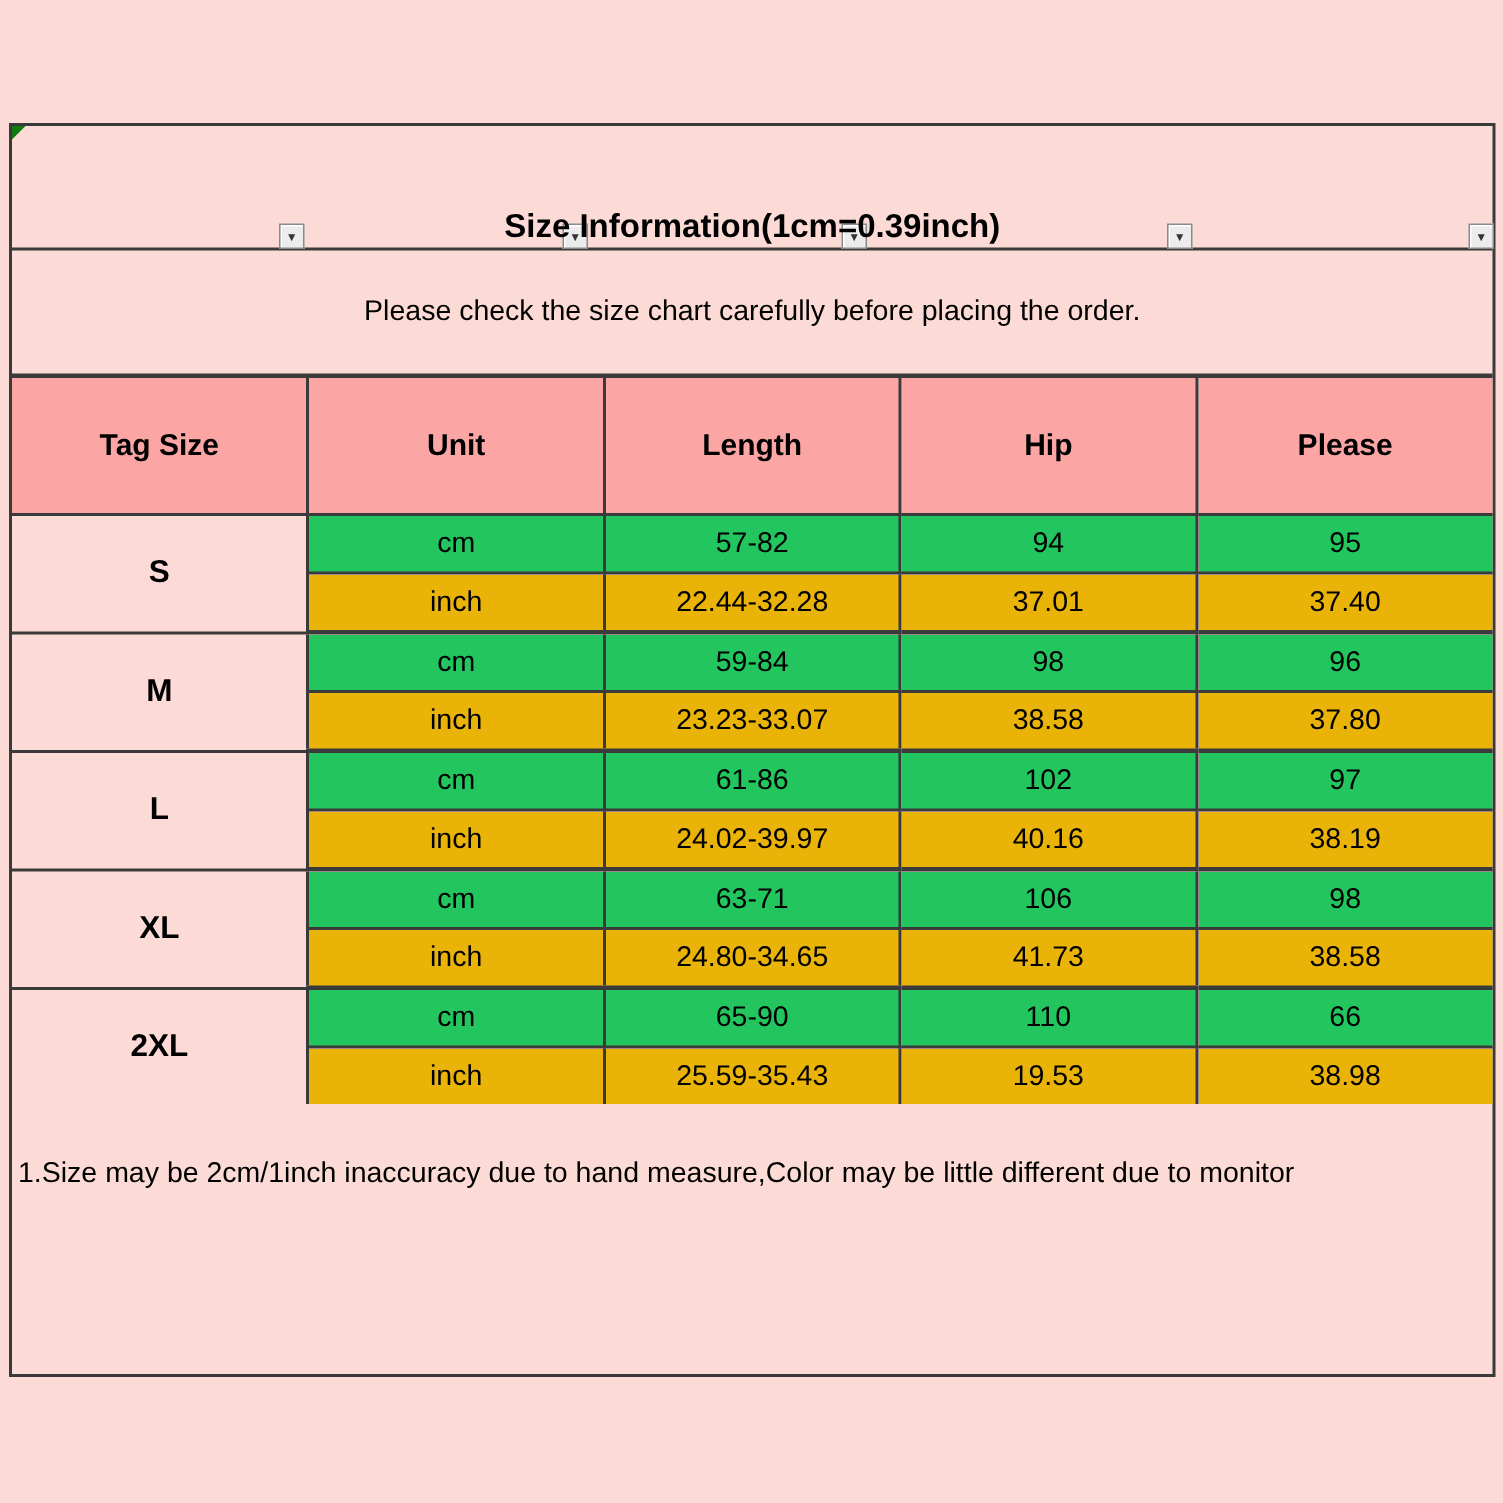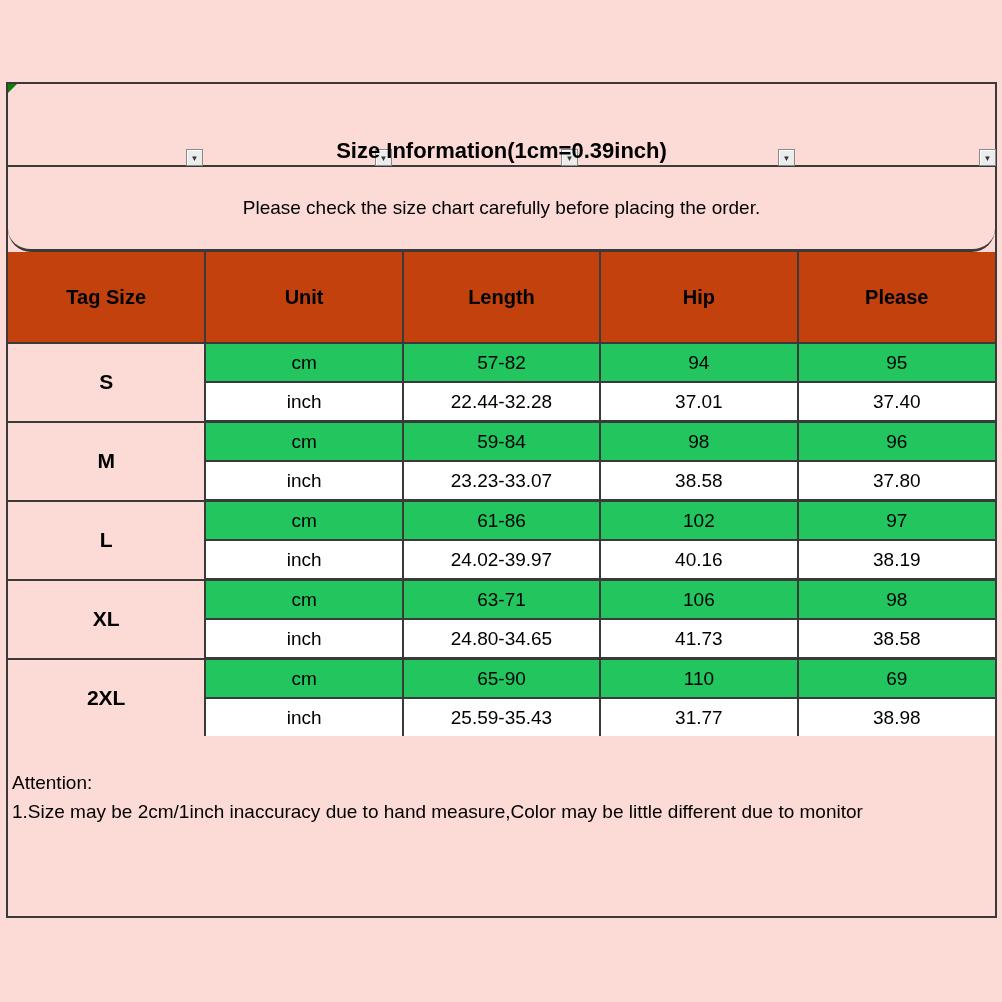--- a/index.html
+++ b/index.html
@@ -78,46 +78,45 @@
   .fb-3 { left: 553px; }
   .fb-4 { left: 770px; }
   .fb-5 { right: -1px; }
   .subtitle-row {
     height: 82px;
     border-bottom: 3px solid #3a3a3a;
     display: flex;
     align-items: center;
     justify-content: center;
     font-size: 19px;
-    border-radius: 23px;
   }
   table.size-table {
     width: 100%;
     border-collapse: collapse;
     border-style: hidden; 
     table-layout: fixed;
   }
   .size-table th,
   .size-table td {
     border: 2px solid #3a3a3a;
     text-align: center;
     vertical-align: middle;
     padding: 0;
     font-size: 19px;
     overflow: hidden;
   }
   .size-table th {
     height: 90px;
     font-size: 20px;
     font-weight: bold;
-    background: #c2410c;
+    background: #fca5a5;
   }
   .size-table td { height: 37px; background: #fcdbd6; }
   .size-table tr.row-cm td.val { background: #22c55e; }
-  .size-table tr.row-inch td { background: #ffffff; }
+  .size-table tr.row-inch td { background: #eab308; }
   .size-table tr.row-inch td { border-bottom-width: 3px; }
   .size-table td.size-tag {
     font-weight: bold;
     font-size: 21px;
     background: #fcdbd6;
   }
   .attention {
     border-top: 0;
     padding: 32px 6px 0 4px;
     font-size: 19px;
@@ -222,28 +221,27 @@
         <td class="val">inch</td>
         <td class="val">24.80-34.65</td>
         <td class="val">41.73</td>
         <td class="val">38.58</td>
       </tr>
       <tr class="row-cm">
         <td class="size-tag" rowspan="2">2XL</td>
         <td class="val">cm</td>
         <td class="val">65-90</td>
         <td class="val">110</td>
-        <td class="val">69</td>
+        <td class="val">66</td>
       </tr>
       <tr class="row-inch">
         <td class="val">inch</td>
         <td class="val">25.59-35.43</td>
-        <td class="val">31.77</td>
+        <td class="val">19.53</td>
         <td class="val">38.98</td>
       </tr>
     </tbody>
   </table>
 
   <div class="attention">
-    <div>Attention:</div>
     <div>1.Size may be 2cm/1inch inaccuracy due to hand measure,Color may be little different due to monitor</div>
   </div>
 </div>
 
 </body></html>

